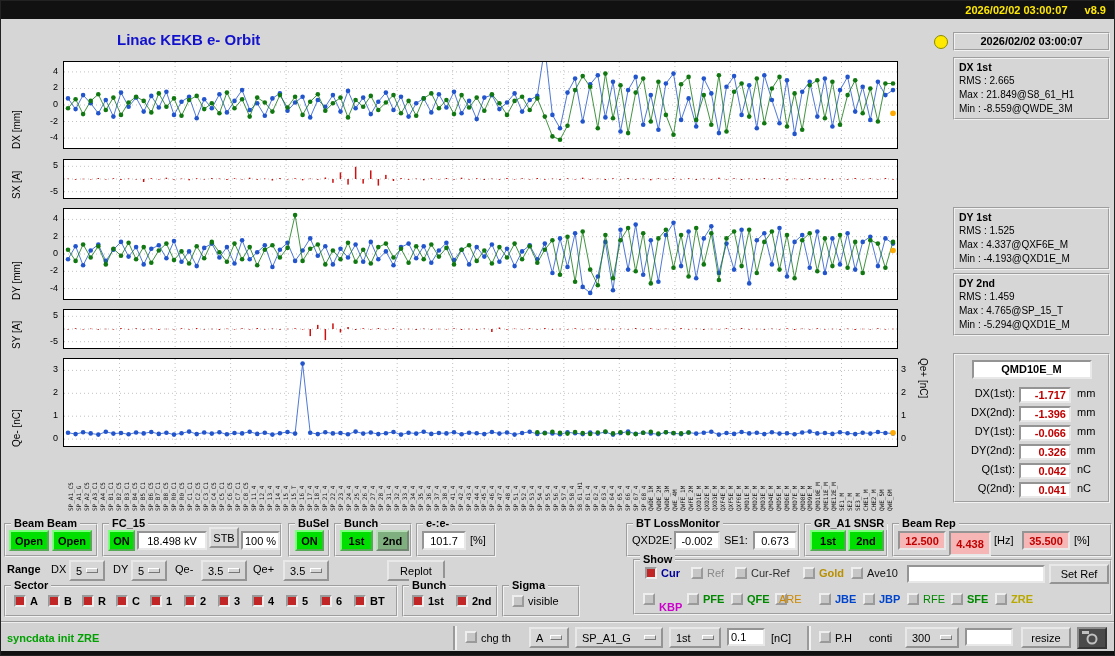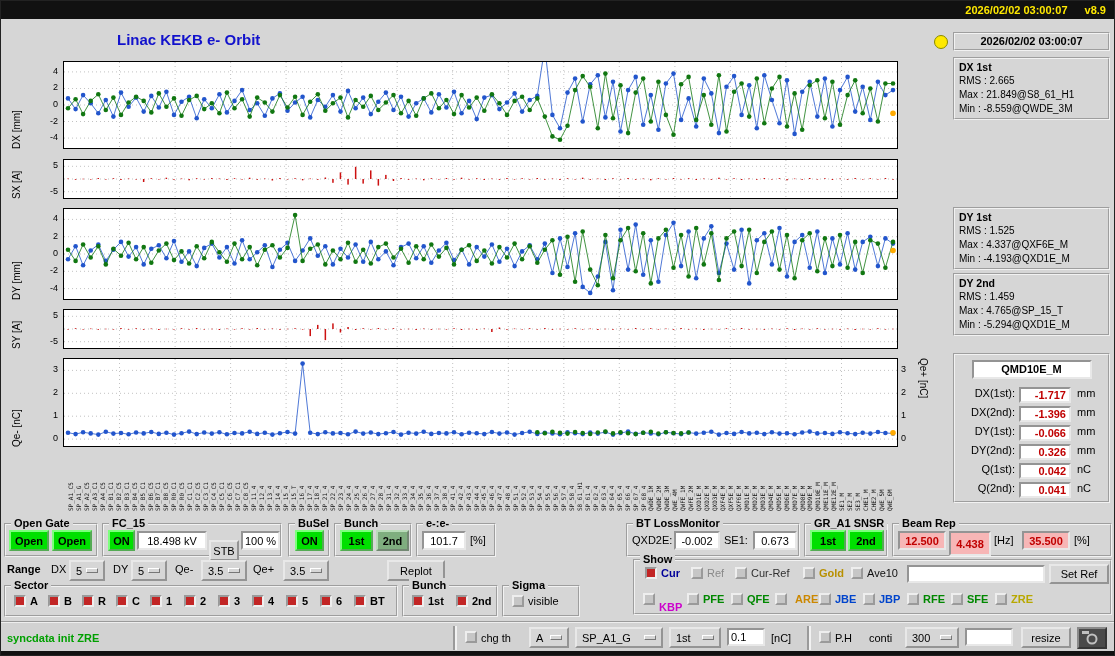--- a/index.html
+++ b/index.html
@@ -1168,29 +1168,29 @@
       <span class="munit">nC</span>
     </div>
     <div class="mrow" style="top:127px">
       <span class="mlabel">Q(2nd):</span>
       <span class="mvalue">0.041</span>
       <span class="munit">nC</span>
     </div>
   </div>
 
   <div class="frame" style="left:3px;top:522px;width:94px;height:34px">
-    <div class="gtitle">Open Gate</div>
+    <div class="gtitle">Beam Beam</div>
     <div class="btn green" style="left:3px;top:5px;width:40px;height:21px">Open</div>
     <div class="btn green" style="left:46px;top:5px;width:40px;height:21px">Open</div>
   </div>
   <div class="frame" style="left:101px;top:522px;width:180px;height:34px">
     <div class="gtitle">FC_15</div>
     <div class="btn green" style="left:4px;top:5px;width:27px;height:21px">ON</div>
     <div class="disp" style="left:33px;top:6px;width:70px;height:19px">18.498 kV</div>
-    <div class="btn" style="left:105px;top:15px;width:30px;height:21px">STB</div>
+    <div class="btn" style="left:105px;top:2px;width:30px;height:21px">STB</div>
     <div class="disp" style="left:137px;top:6px;width:39px;height:19px">100 %</div>
   </div>
   <div class="frame" style="left:287px;top:522px;width:42px;height:34px">
     <div class="gtitle">BuSel</div>
     <div class="btn green" style="left:5px;top:5px;width:29px;height:21px">ON</div>
   </div>
   <div class="frame" style="left:333px;top:522px;width:78px;height:34px">
     <div class="gtitle">Bunch</div>
     <div class="btn green" style="left:4px;top:5px;width:33px;height:21px">1st</div>
     <div class="btn dimgreen" style="left:40px;top:5px;width:33px;height:21px">2nd</div>
@@ -1258,27 +1258,27 @@
     <span class="lbl" style="left: 232px; top: 6px; color: rgb(16, 16, 16);">Ave10</span>
     <input class="input" style="left: 272px; top: 4px; width: 138px; height: 18px;" value="">
     <div class="btn" style="left:414px;top:3px;width:60px;height:20px">Set Ref</div>
     <span class="checkbox" style="left:8px;top:32px"></span>
     <span class="lbl" style="left: 24px; top: 32px; font-weight: bold; color: rgb(204, 0, 204); margin-top: 8px;">KBP</span>
     <span class="checkbox" style="left:52px;top:32px"></span>
     <span class="lbl" style="left: 68px; top: 32px; font-weight: bold; color: rgb(0, 136, 0);">PFE</span>
     <span class="checkbox" style="left:96px;top:32px"></span>
     <span class="lbl" style="left: 112px; top: 32px; font-weight: bold; color: rgb(0, 136, 0);">QFE</span>
     <span class="checkbox" style="left:140px;top:32px"></span>
-    <span class="lbl" style="left: 160px; top: 32px; font-weight: bold; color: rgb(204, 136, 0);">ARE</span>
+    <span class="lbl" style="left: 144px; top: 32px; font-weight: normal; color: rgb(204, 136, 0);">ARE</span>
     <span class="checkbox" style="left:184px;top:32px"></span>
     <span class="lbl" style="left: 200px; top: 32px; font-weight: bold; color: rgb(0, 68, 204);">JBE</span>
     <span class="checkbox" style="left:228px;top:32px"></span>
     <span class="lbl" style="left: 244px; top: 32px; font-weight: bold; color: rgb(0, 68, 204);">JBP</span>
     <span class="checkbox" style="left:272px;top:32px"></span>
-    <span class="lbl" style="left: 288px; top: 32px; font-weight: bold; color: rgb(0, 136, 0); text-align: right;">RFE</span>
+    <span class="lbl" style="left: 288px; top: 32px; font-weight: normal; color: rgb(0, 136, 0); text-align: right;">RFE</span>
     <span class="checkbox" style="left:316px;top:32px"></span>
     <span class="lbl" style="left: 332px; top: 32px; font-weight: bold; color: rgb(0, 136, 0);">SFE</span>
     <span class="checkbox" style="left:360px;top:32px"></span>
     <span class="lbl" style="left: 376px; top: 32px; font-weight: bold; color: rgb(184, 168, 0);">ZRE</span>
   </div>
 
   <div class="frame" style="left:3px;top:584px;width:394px;height:32px">
     <div class="gtitle">Sector</div>
     <span class="checkbox on" style="left:8px;top:8px"></span>
       <span class="lbl" style="left:24px;top:8px;font-weight:bold">A</span>

